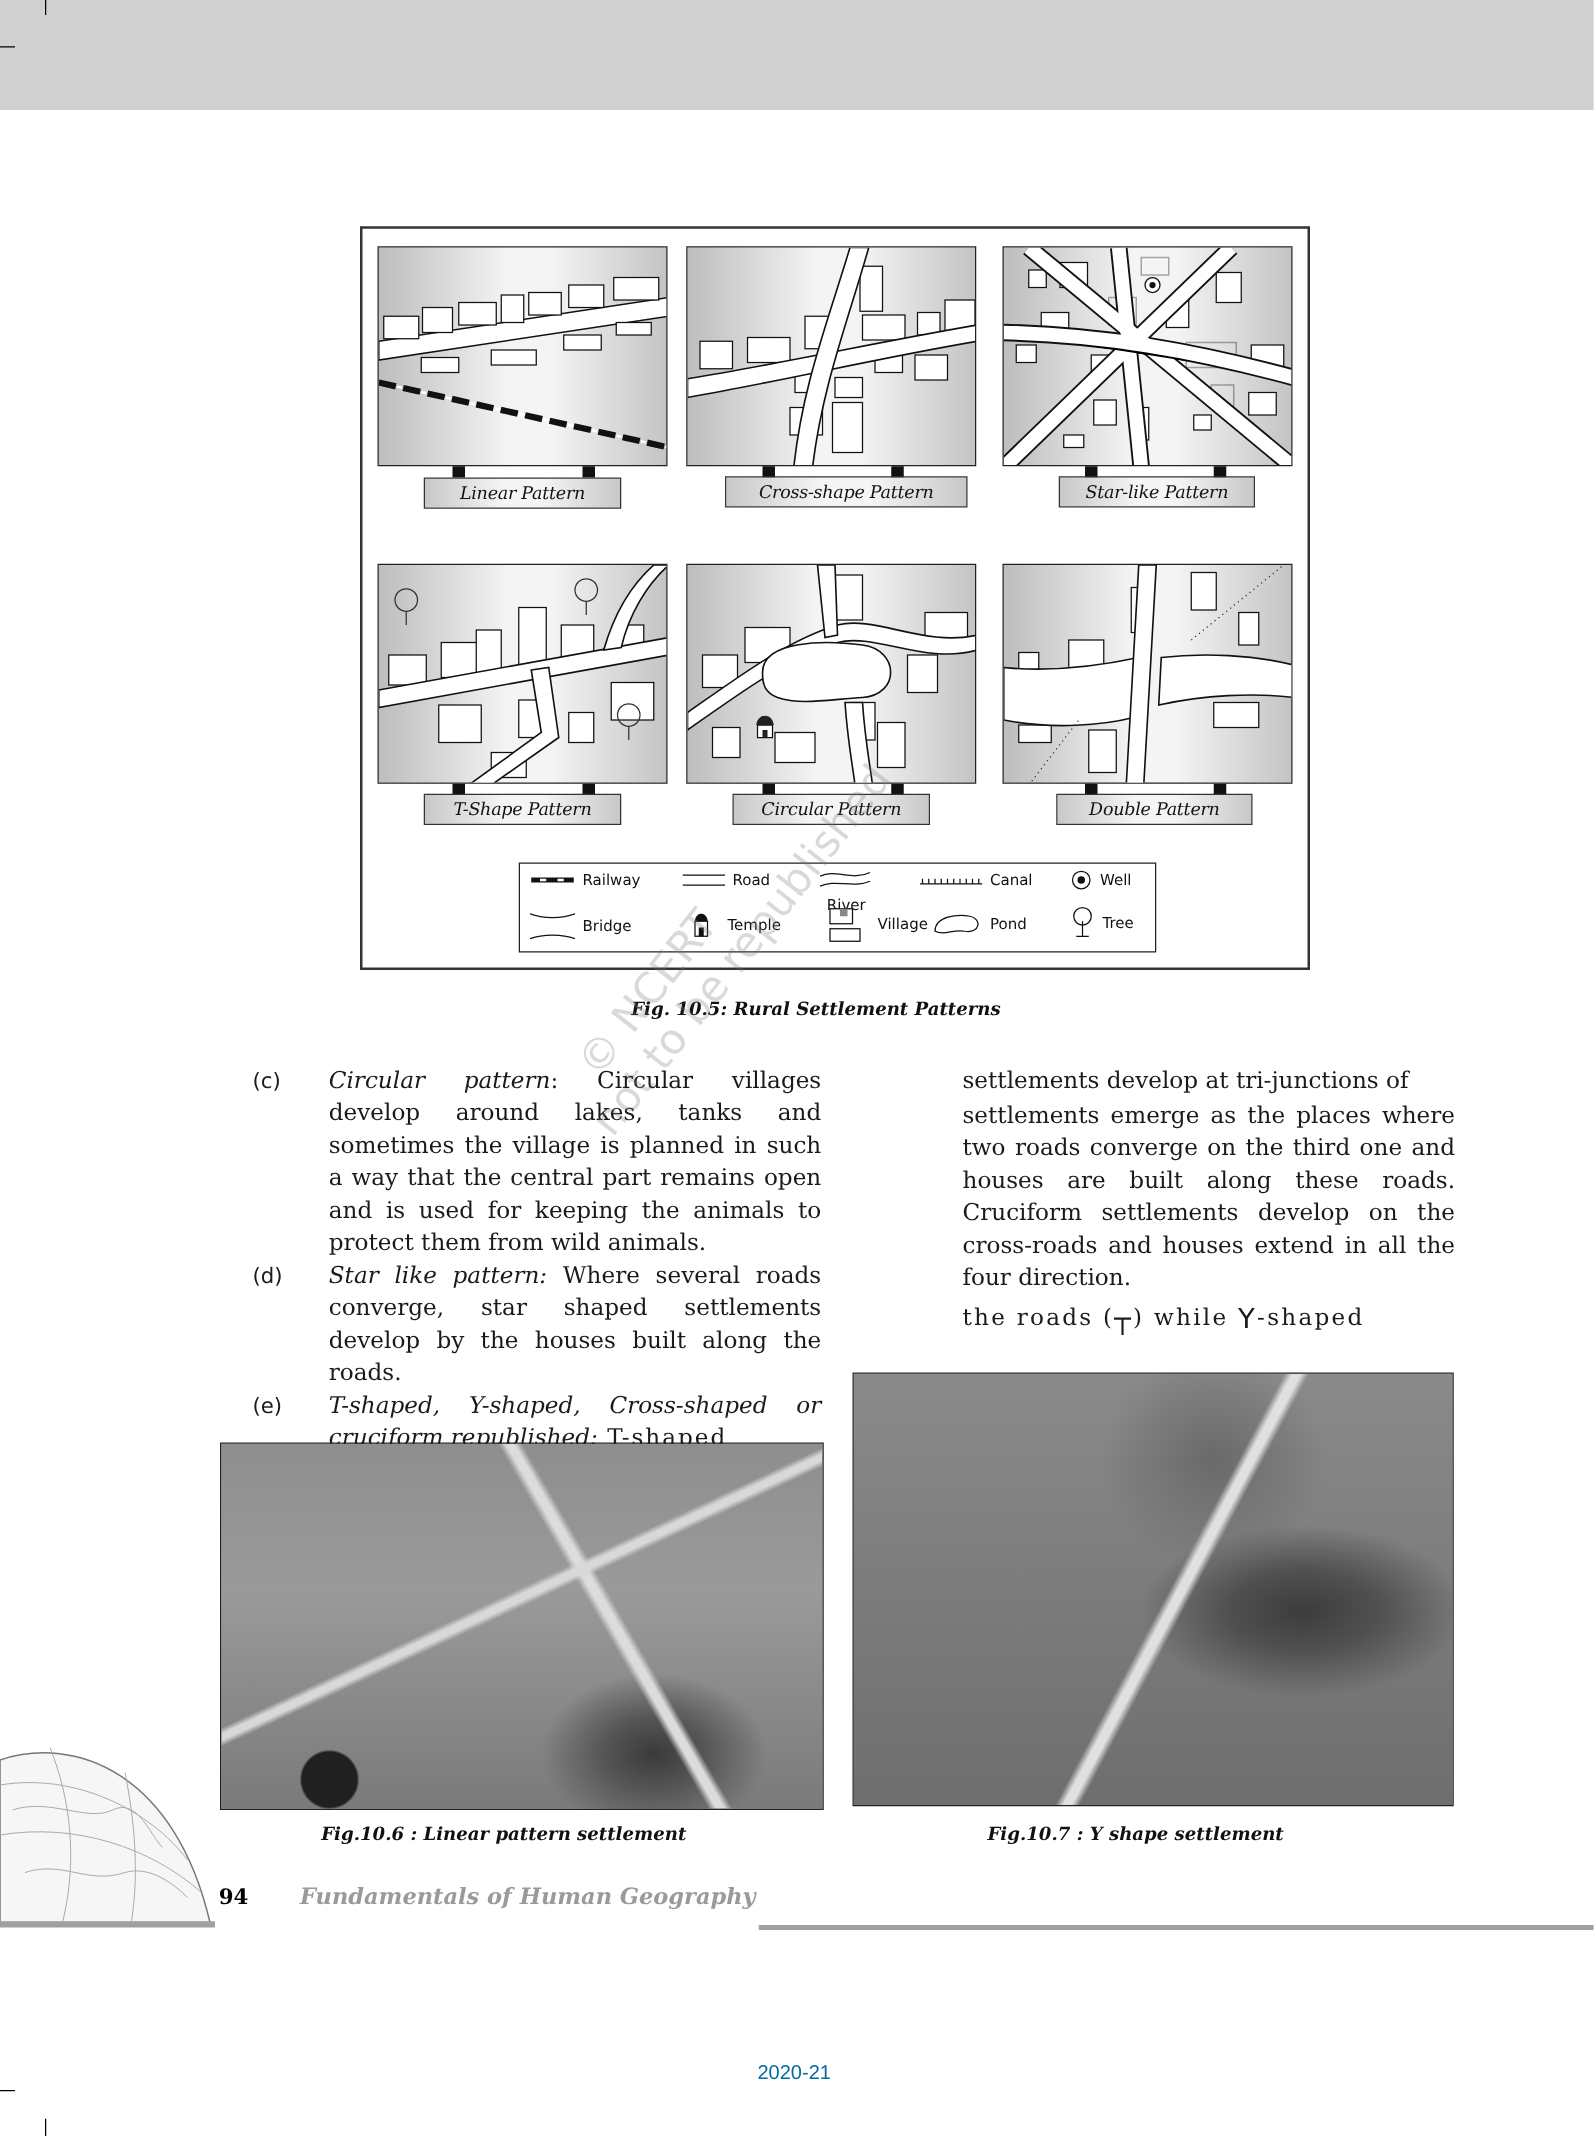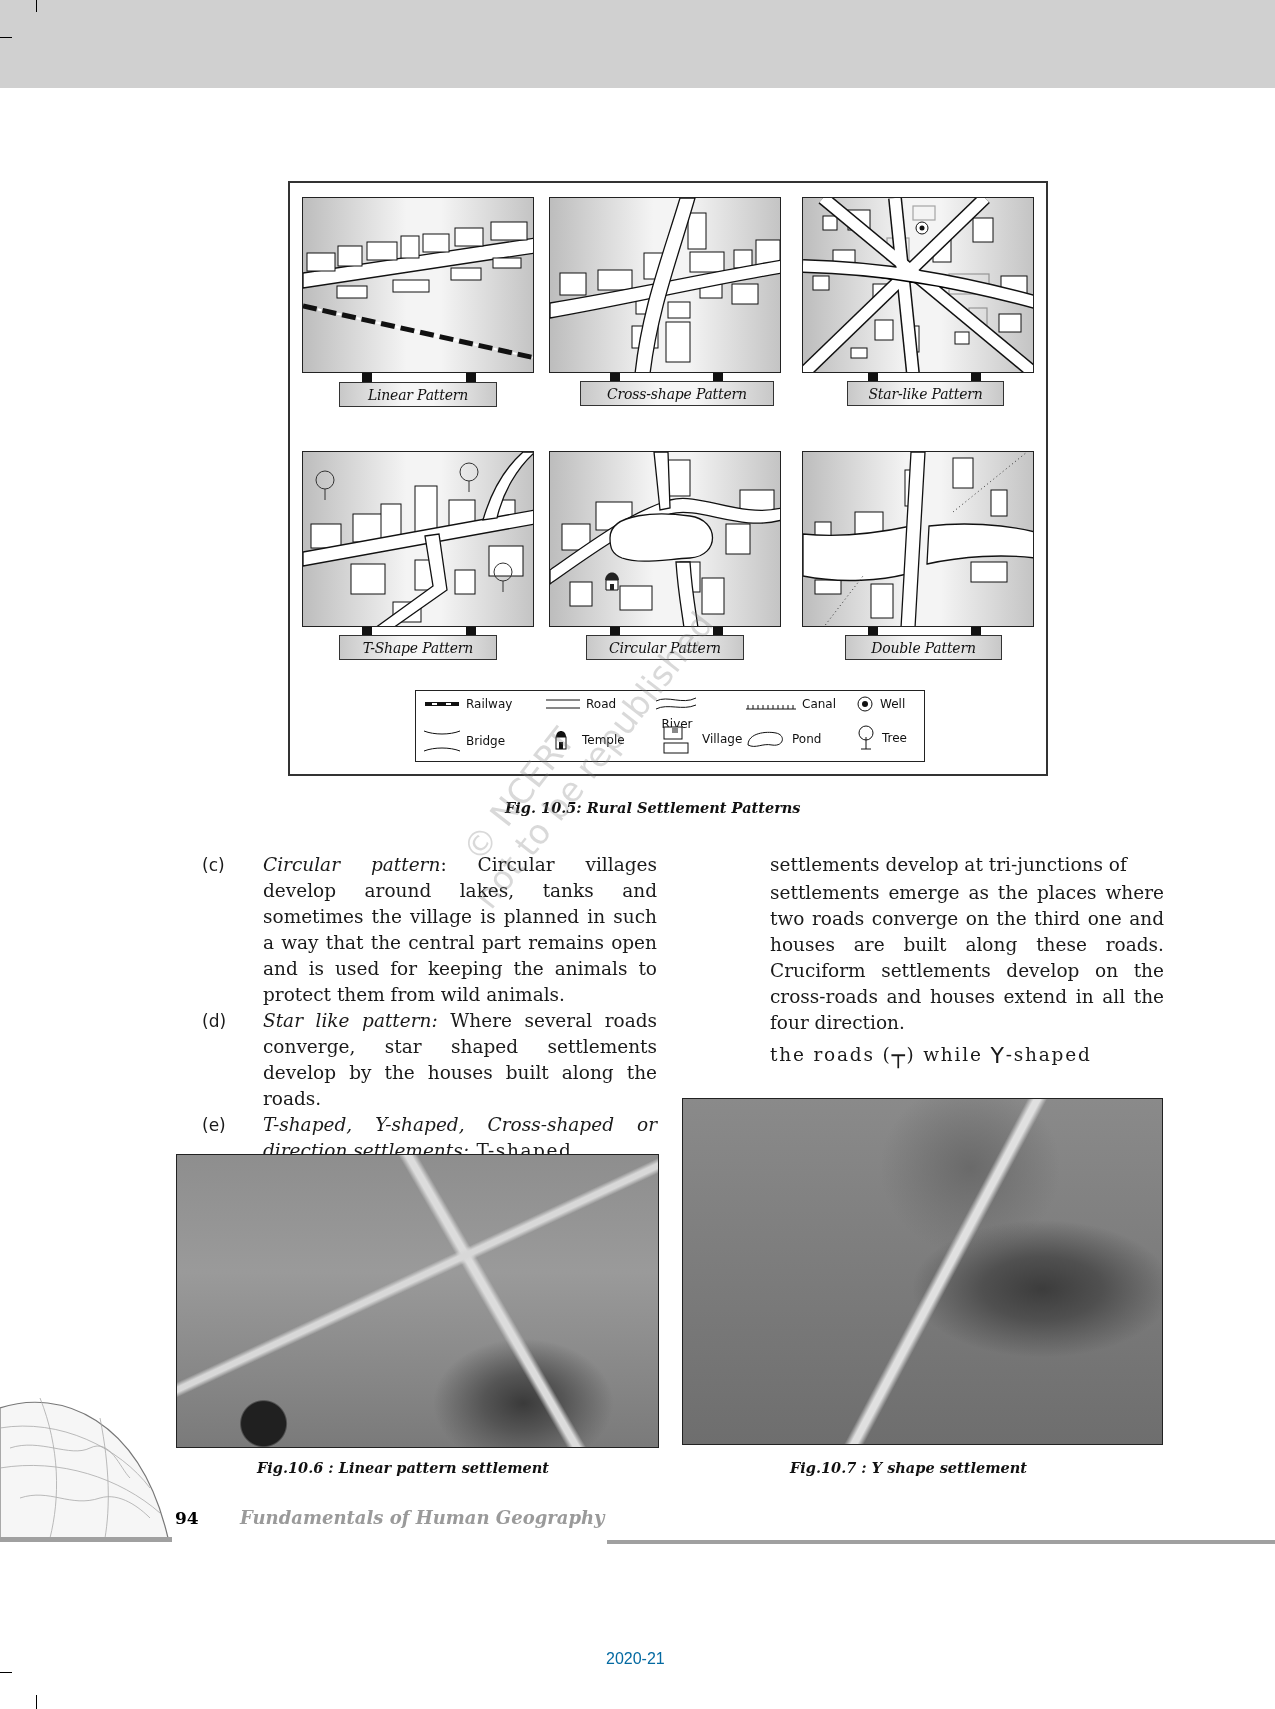--- a/index.html
+++ b/index.html
@@ -245,21 +245,21 @@
           <path d="M0,3 L34,3 M0,11 L34,11" stroke="#111" stroke-width="1"></path>
         </svg>
       <span>Road</span>
     </div>
     <div class="item" style="left:240px;top:4px;flex-direction:column;">
       <svg width="42" height="16">
           <path d="M0,6 C12,0 26,10 40,3 M0,14 C12,8 26,16 40,10" stroke="#111" fill="none" stroke-width="1"></path>
         </svg>
       <span>River</span>
     </div>
-    <div class="item" style="left:330px;top:6px;align-items:flex-end;">
+    <div class="item" style="left:320px;top:6px;">
       <svg width="50" height="10">
           <path d="M0,8 L50,8" stroke="#111"></path>
           <path d="M2,4V8M7,4V8M12,4V8M17,4V8M22,4V8M27,4V8M32,4V8M37,4V8M42,4V8M47,4V8" stroke="#111"></path>
         </svg>
       <span>Canal</span>
     </div>
     <div class="item" style="left:440px;top:4px;">
       <svg width="18" height="18">
           <circle cx="9" cy="9" r="7" fill="#fff" stroke="#111"></circle>
           <circle cx="9" cy="9" r="3" fill="#111"></circle>
@@ -307,21 +307,21 @@
 <div class="fig-caption" style="left:505px;top:799px;">Fig. 10.5: Rural Settlement Patterns</div>
 
 <div class="col" style="left:202px;top:852px;width:455px;">
   <p class="para">
     <span class="marker">(c)</span><em>Circular pattern</em><span>:</span><span> Circular villages develop around lakes, tanks and sometimes the village is planned in such a way that the central part remains open and is used for keeping the animals to protect them from wild animals.</span>
   </p>
   <p class="para">
     <span class="marker">(d)</span><em>Star like pattern:</em><span> Where several roads converge, star shaped settlements develop by the houses built along the roads.</span>
   </p>
   <p class="para">
-    <span class="marker">(e)</span><em>T-shaped, Y-shaped, Cross-shaped or direction settlements:</em><span class="spaced"> T-shaped</span>
+    <span class="marker">(e)</span><em>T-shaped, Y-shaped, Cross-shaped or cruciform republished:</em><span class="spaced"> T-shaped</span>
   </p>
 </div>
 
 <div class="col" style="left:770px;top:852px;width:394px;text-align:justify;">
   <div>settlements develop at tri-junctions of</div>
   <div style="margin-top:2px;text-align-last:left;">settlements emerge as the places where two roads converge on the third one and houses are built along these roads. Cruciform settlements develop on the cross-roads and houses extend in all the four direction.</div>
   <div style="letter-spacing:1.8px;margin-top:6px;">
     <span>the roads (</span><span class="glyph">┬</span><span>) while </span><span class="glyph">Y</span><span>-shaped</span>
   </div>
 </div>

